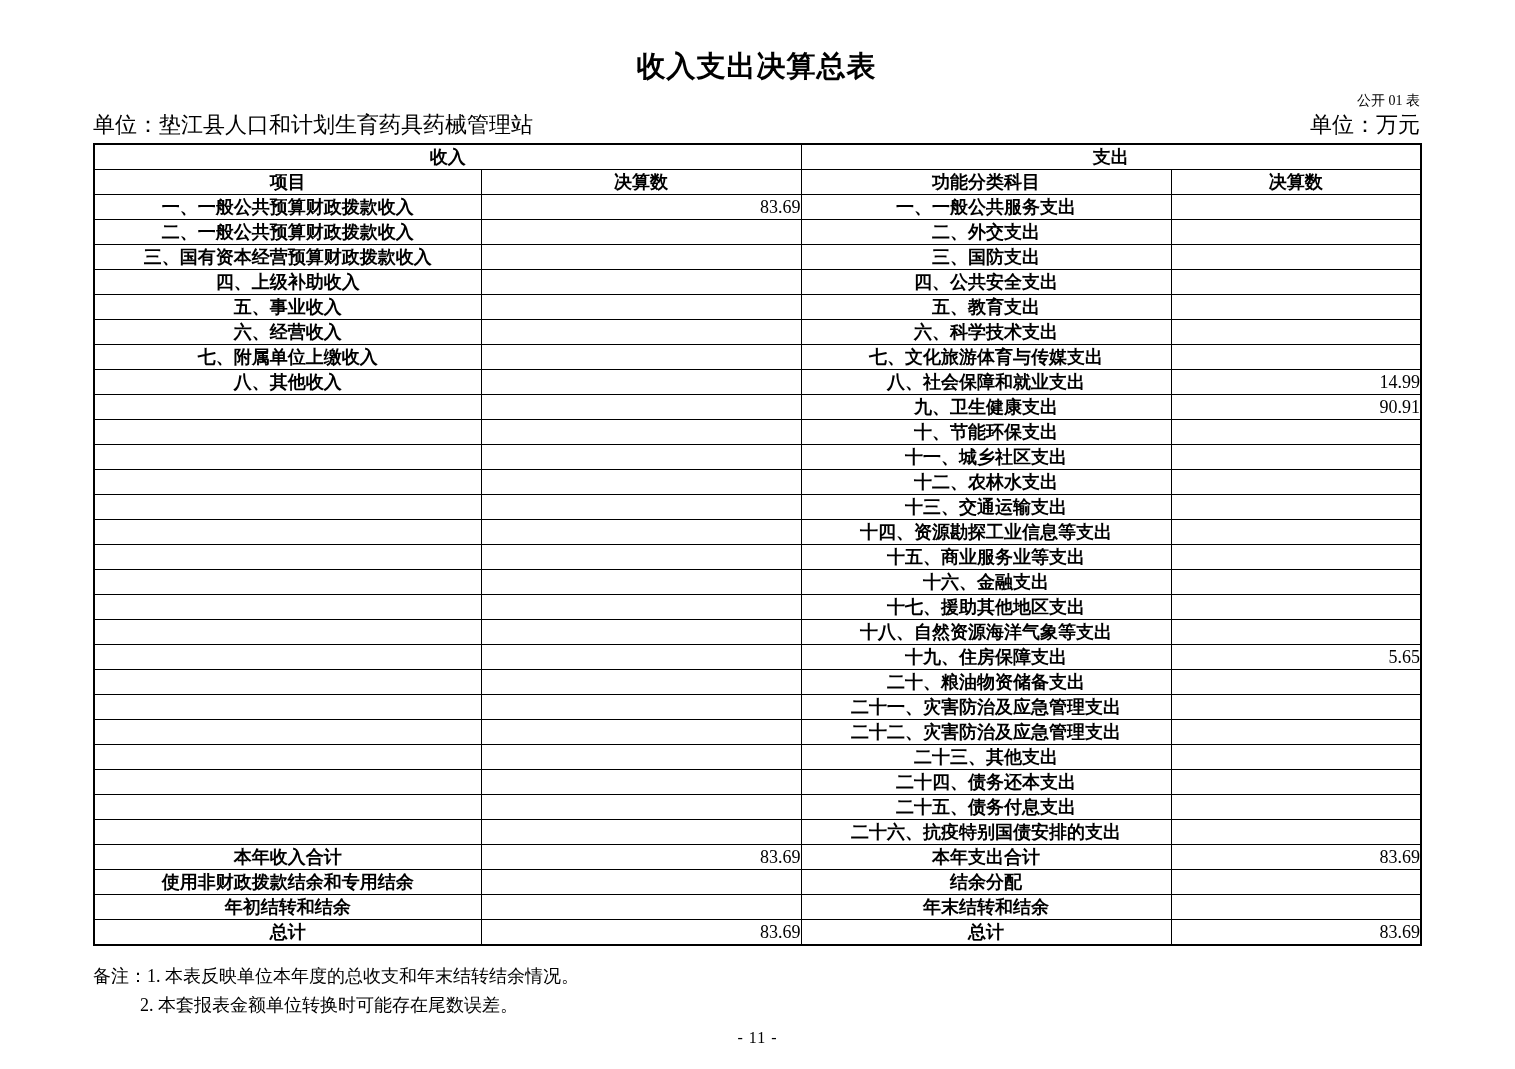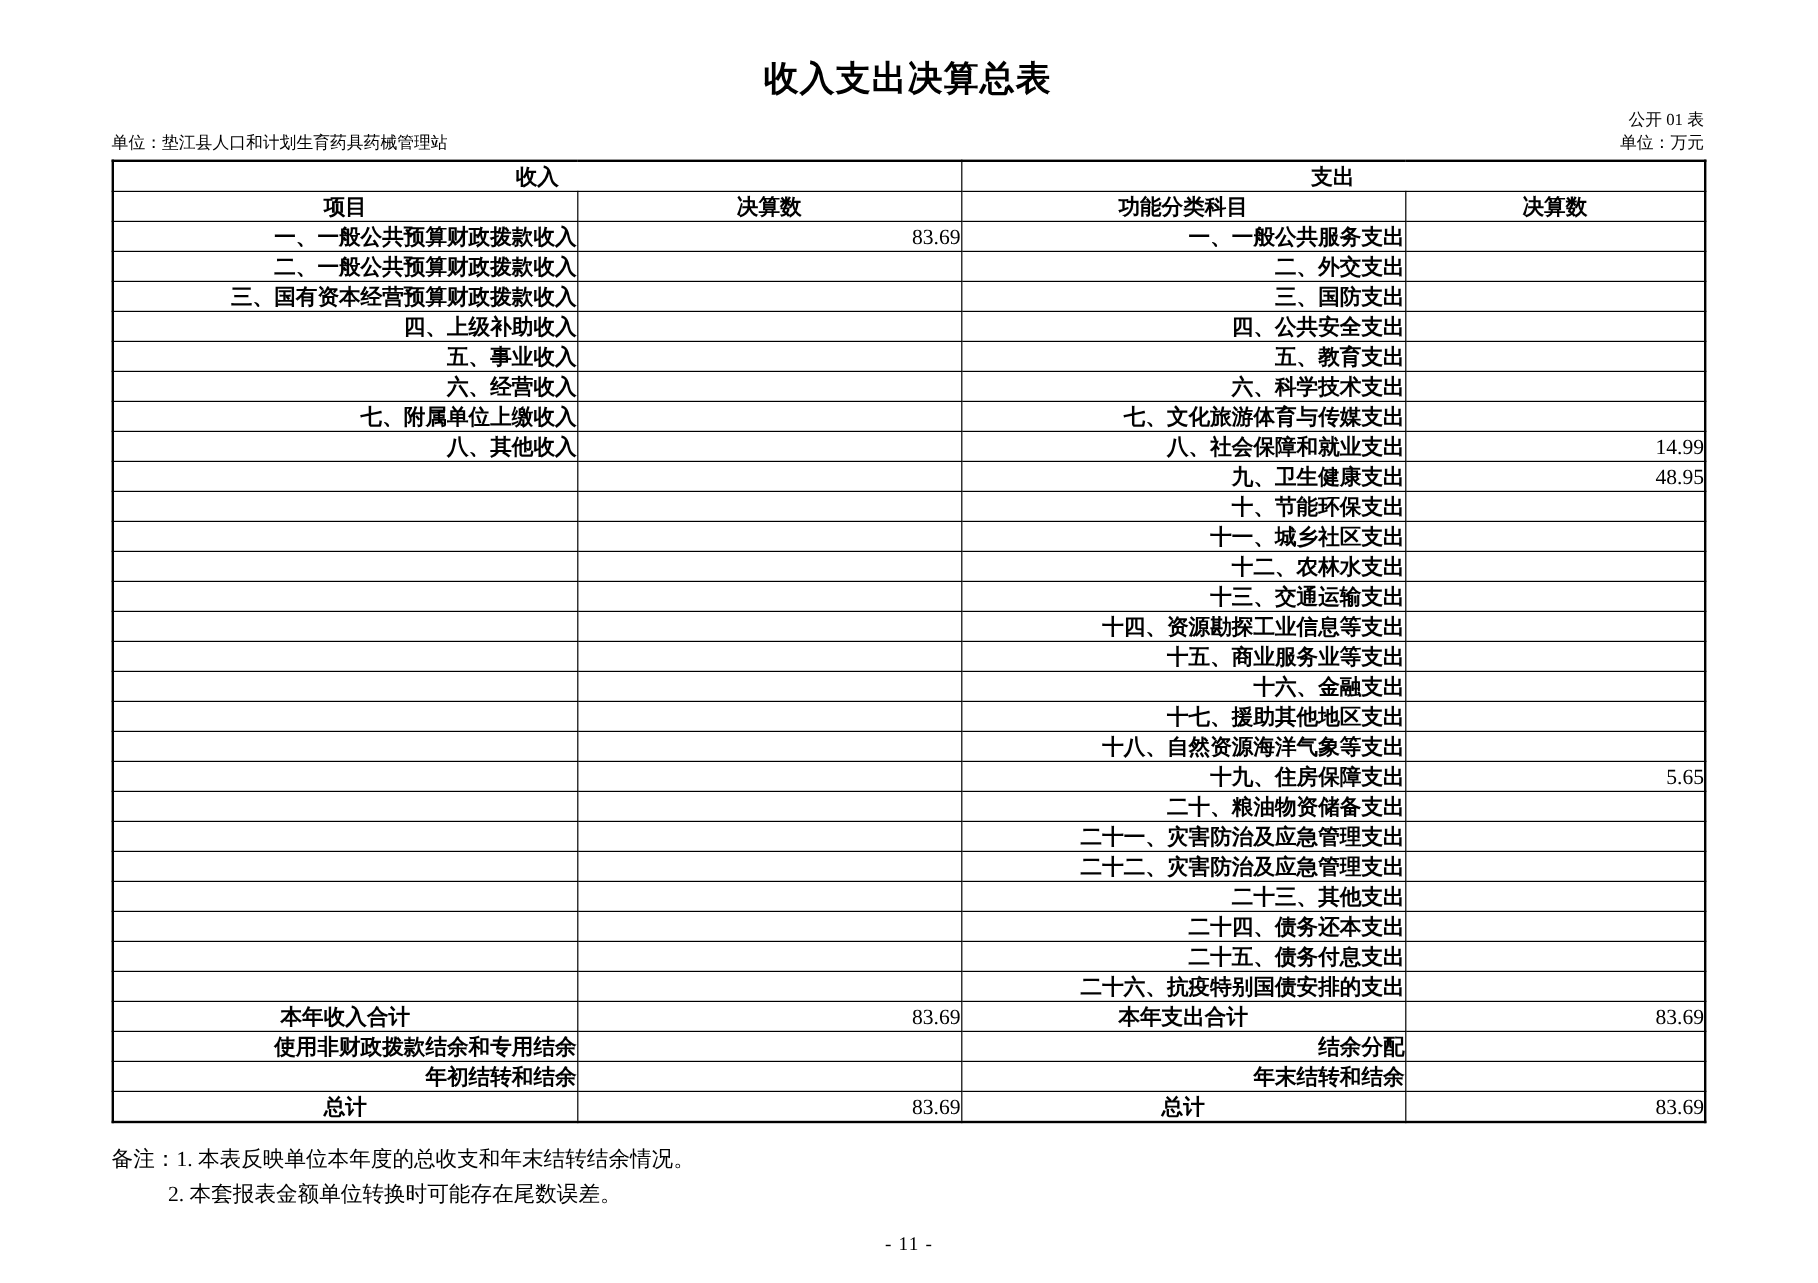--- a/index.html
+++ b/index.html
@@ -27,21 +27,21 @@
   }
   .code-line {
     text-align: right;
     font-size: 14px;
     margin-top: 9px;
     line-height: 1.25;
   }
   .meta-line {
     display: flex;
     justify-content: space-between;
-    font-size: 14px;
+    font-size: 22px;
     margin-top: 1px;
     margin-bottom: 5px;
     line-height: 1.25;
   }
   table.main-table {
     width: 1327px;
     table-layout: fixed;
     border-collapse: collapse;
     border: 2px solid #000;
   }
@@ -54,21 +54,21 @@
     padding: 0;
   }
   .main-table thead th {
     font-weight: bold;
     text-align: center;
     height: 24px;
   }
   .main-table td { height: 22px; }
   .c-item {
     font-weight: bold;
-    text-align: right;
+    text-align: center;
     padding-left: 3px;
   }
   .c-item.center { text-align: center; padding-left: 0; }
   .c-val {
     font-weight: normal;
     text-align: right;
     padding-right: 7px;
   }
   .notes {
     margin-top: 16px;
@@ -166,21 +166,21 @@
           <tr>
             <td class="c-item">八、其他收入</td>
             <td class="c-val"></td>
             <td class="c-item">八、社会保障和就业支出</td>
             <td class="c-val">14.99</td>
           </tr>
           <tr>
             <td class="c-item"></td>
             <td class="c-val"></td>
             <td class="c-item">九、卫生健康支出</td>
-            <td class="c-val">48.95</td>
+            <td class="c-val">90.91</td>
           </tr>
           <tr>
             <td class="c-item"></td>
             <td class="c-val"></td>
             <td class="c-item">十、节能环保支出</td>
             <td class="c-val"></td>
           </tr>
           <tr>
             <td class="c-item"></td>
             <td class="c-val"></td>

